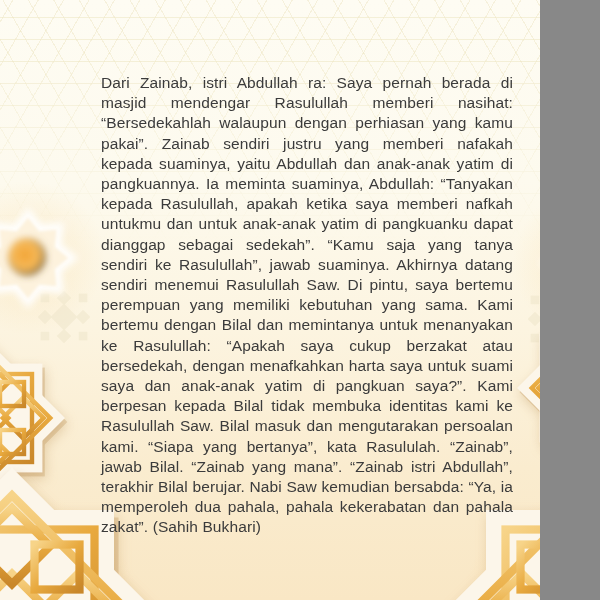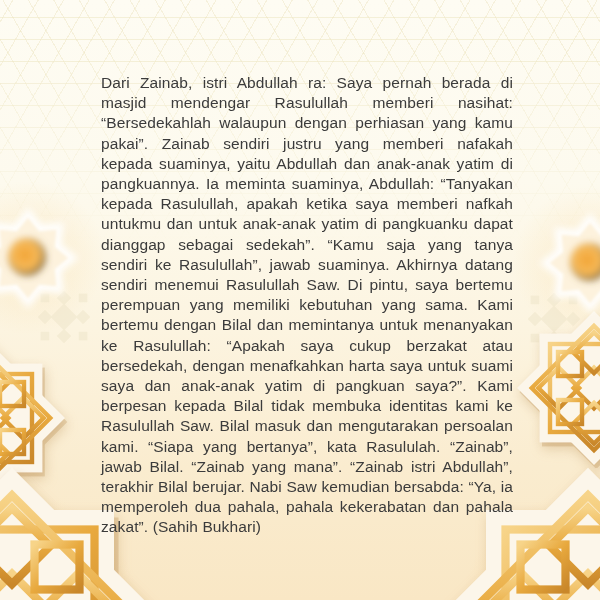--- a/index.html
+++ b/index.html
@@ -1,17 +1,17 @@
 <!DOCTYPE html>
 <html><head>
 <meta charset="utf-8">
 <style>
   html,body{margin:0;padding:0;background:#888;}
   #canvas{
-    position:relative;width:600px;height:600px;overflow:hidden;
+    position:relative;width:540px;height:600px;overflow:hidden;
     font-family:"Liberation Sans","DejaVu Sans",sans-serif;
     background:linear-gradient(180deg,#fefcf3 0%,#fdfaee 30%,#fcf4e0 55%,#faeccf 78%,#f9e7c5 100%);
   }
   
   .lattice{
     position:absolute;left:0;top:0;width:600px;height:260px;
     background-image:
       repeating-linear-gradient(0deg, rgba(222,209,150,.50) 0 1px, transparent 1px 22px),
       repeating-linear-gradient(60deg, rgba(222,209,150,.42) 0 1px, transparent 1px 22px),
       repeating-linear-gradient(-60deg, rgba(222,209,150,.42) 0 1px, transparent 1px 22px);

